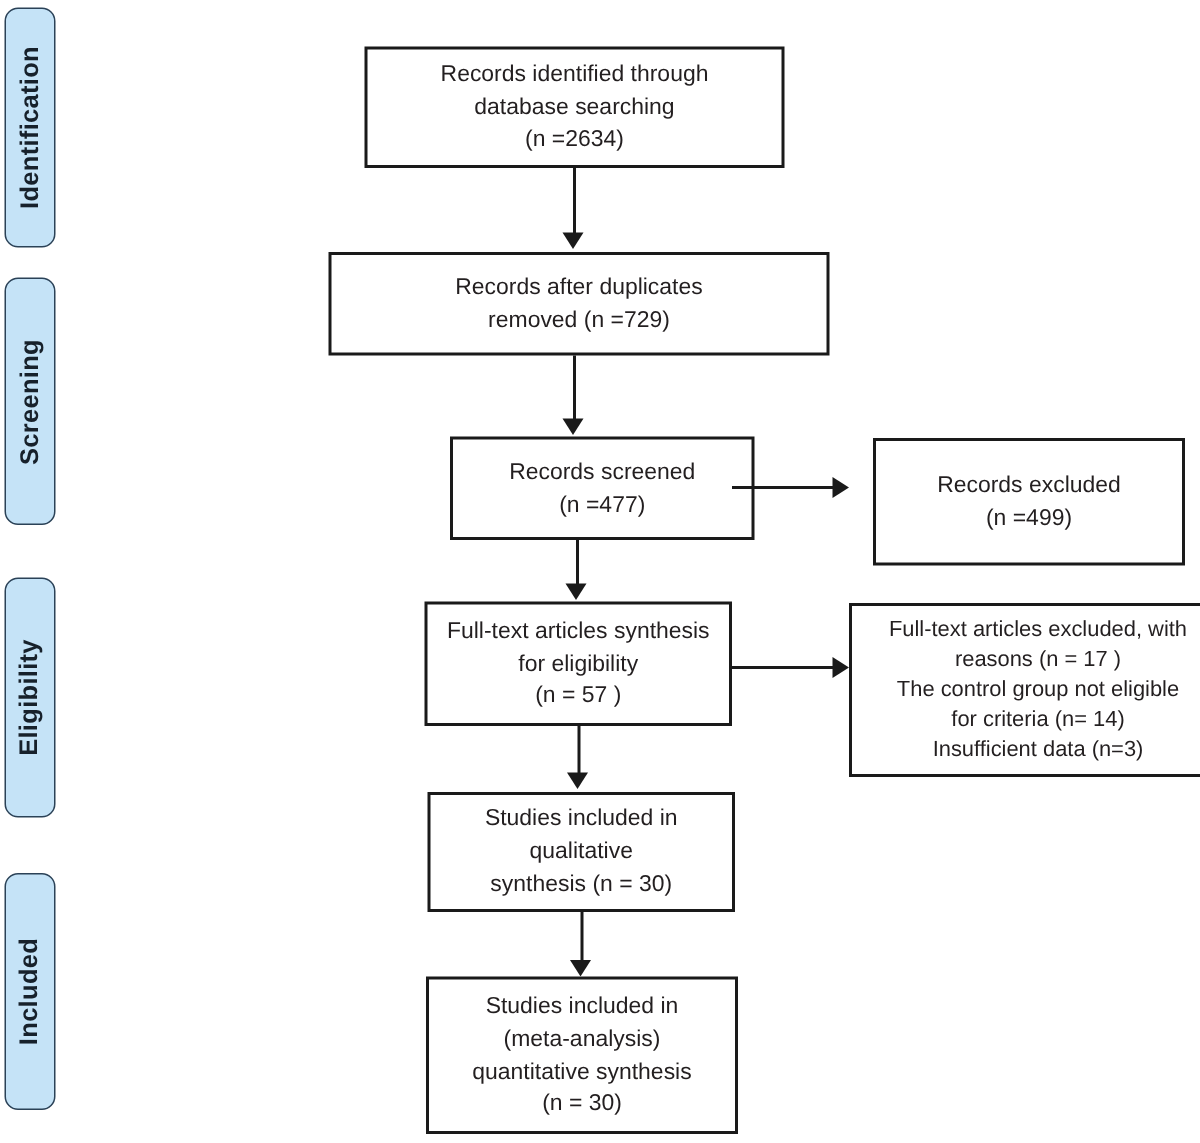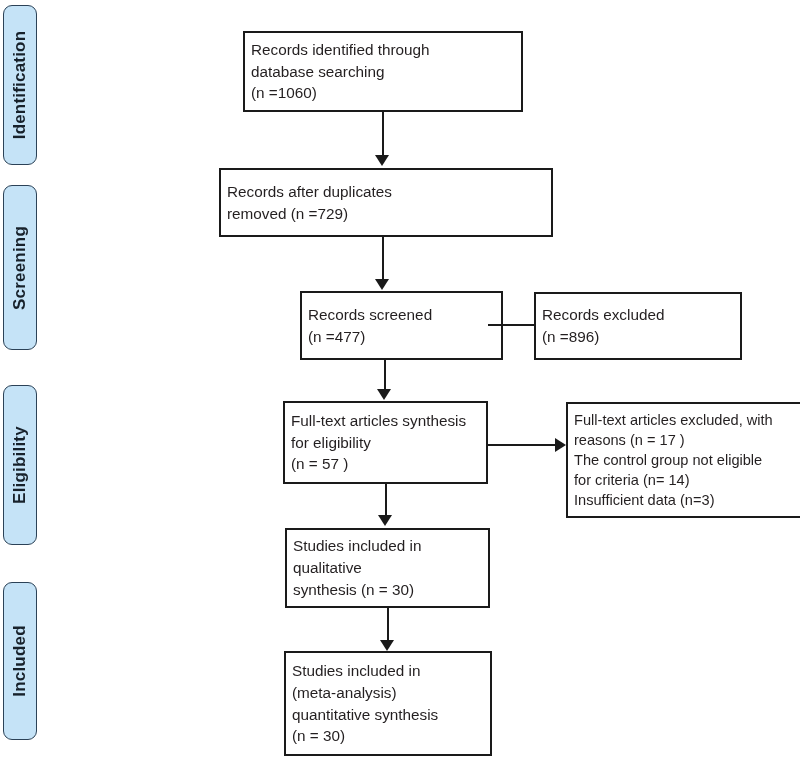--- a/index.html
+++ b/index.html
@@ -41,21 +41,21 @@
 
   
   .node {
     position: absolute;
     background: #ffffff;
     border: 2px solid #1a1a1a;
     box-sizing: border-box;
     display: flex;
     align-items: center;
     justify-content: center;
-    text-align: left;
+    text-align: center;
     color: #231f20;
     font-size: 15.3px;
     line-height: 1.42;
     padding: 2px 6px;
   }
   .node .lines { width: 100%; }
   .node .lines div { white-space: nowrap; }
 
   
   .vline {
@@ -103,21 +103,21 @@
   </div>
 
   <div class="stage" style="top:582px; height:158px;">
     <span class="stage-label">Included</span>
   </div>
 
   <div class="node" style="left:243px; top:31px; width:280px; height:81px;">
     <div class="lines">
       <div>Records identified through</div>
       <div>database searching</div>
-      <div>(n =1060)</div>
+      <div>(n =2634)</div>
     </div>
   </div>
 
   <div class="vline" style="left:382px; top:112px; height:45px;"></div>
   <div class="arrow-down" style="left:375px; top:155px;"></div>
 
   <div class="node" style="left:219px; top:168px; width:334px; height:69px;">
     <div class="lines">
       <div>Records after duplicates</div>
       <div>removed (n =729)</div>
@@ -130,24 +130,24 @@
   <div class="node" style="left:300px; top:291px; width:203px; height:69px;">
     <div class="lines">
       <div>Records screened</div>
       <div>(n =477)</div>
     </div>
   </div>
 
   <div class="hline" style="left:488px; top:324px; width:68px;"></div>
   <div class="arrow-right" style="left:555px; top:318px;"></div>
 
-  <div class="node" style="left:534px; top:292px; width:208px; height:68px;">
+  <div class="node" style="left:582px; top:292px; width:208px; height:85px;">
     <div class="lines">
       <div>Records excluded</div>
-      <div>(n =896)</div>
+      <div>(n =499)</div>
     </div>
   </div>
 
   <div class="vline" style="left:384px; top:360px; height:30px;"></div>
   <div class="arrow-down" style="left:377px; top:389px;"></div>
 
   <div class="node" style="left:283px; top:401px; width:205px; height:83px;">
     <div class="lines">
       <div>Full-text articles synthesis</div>
       <div>for eligibility</div>

